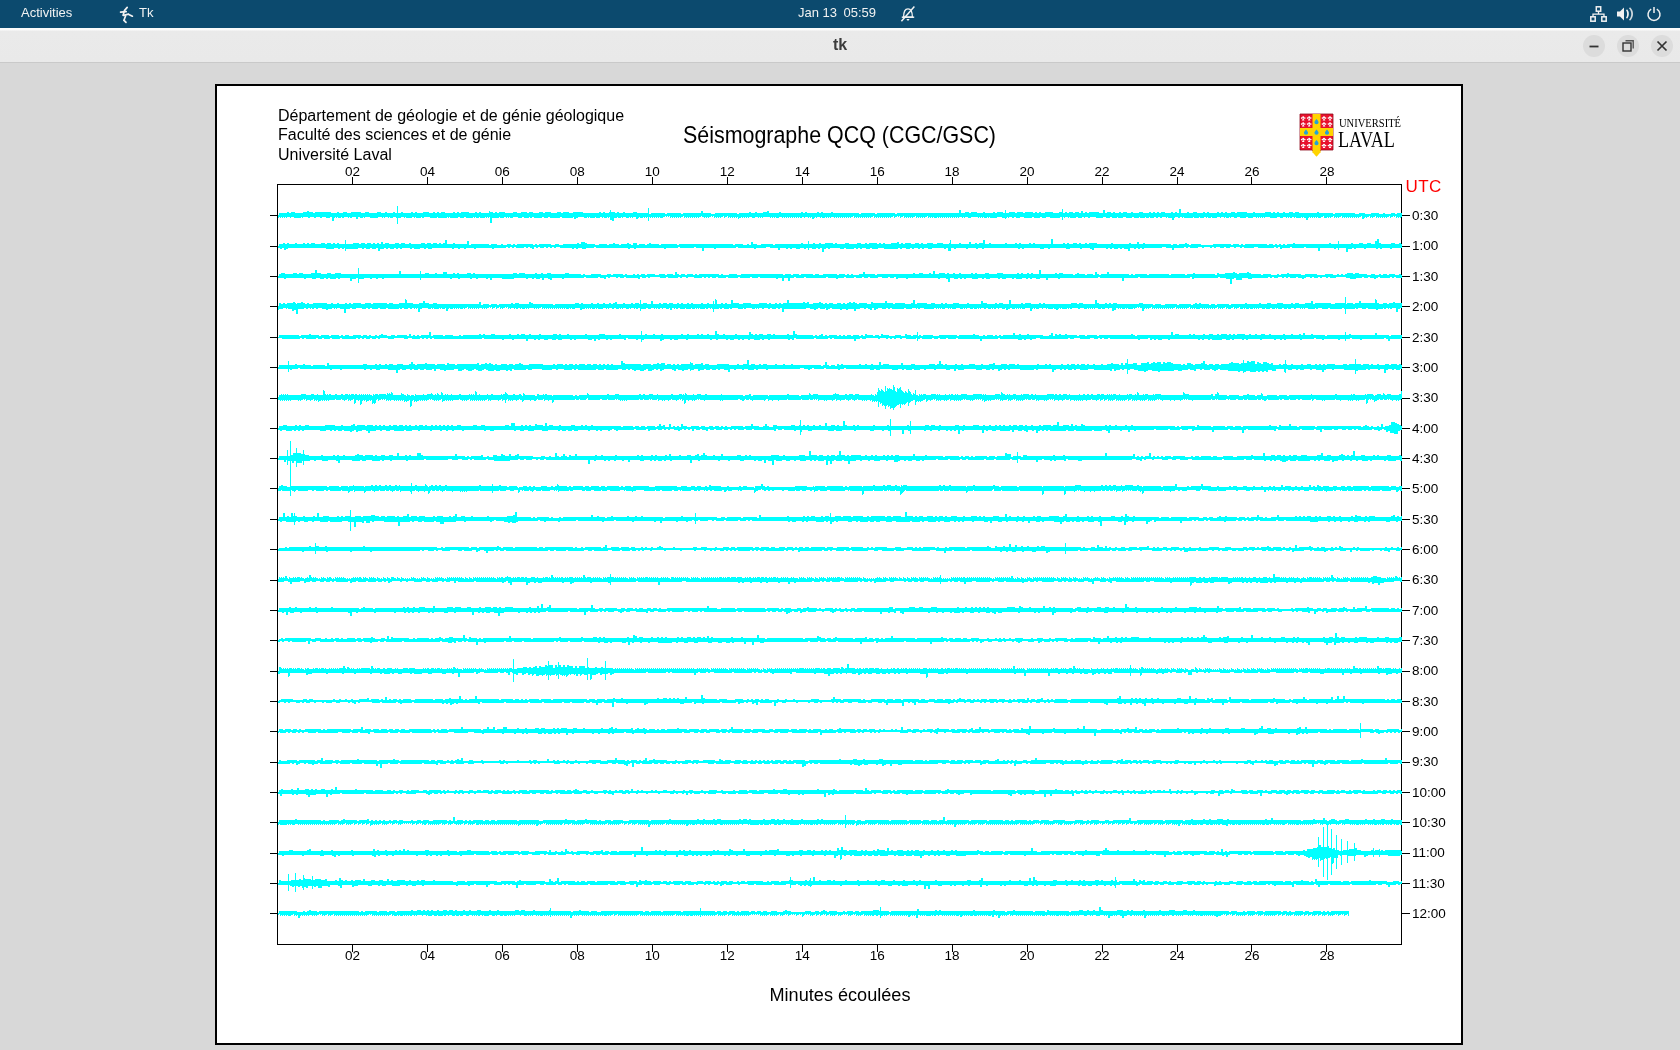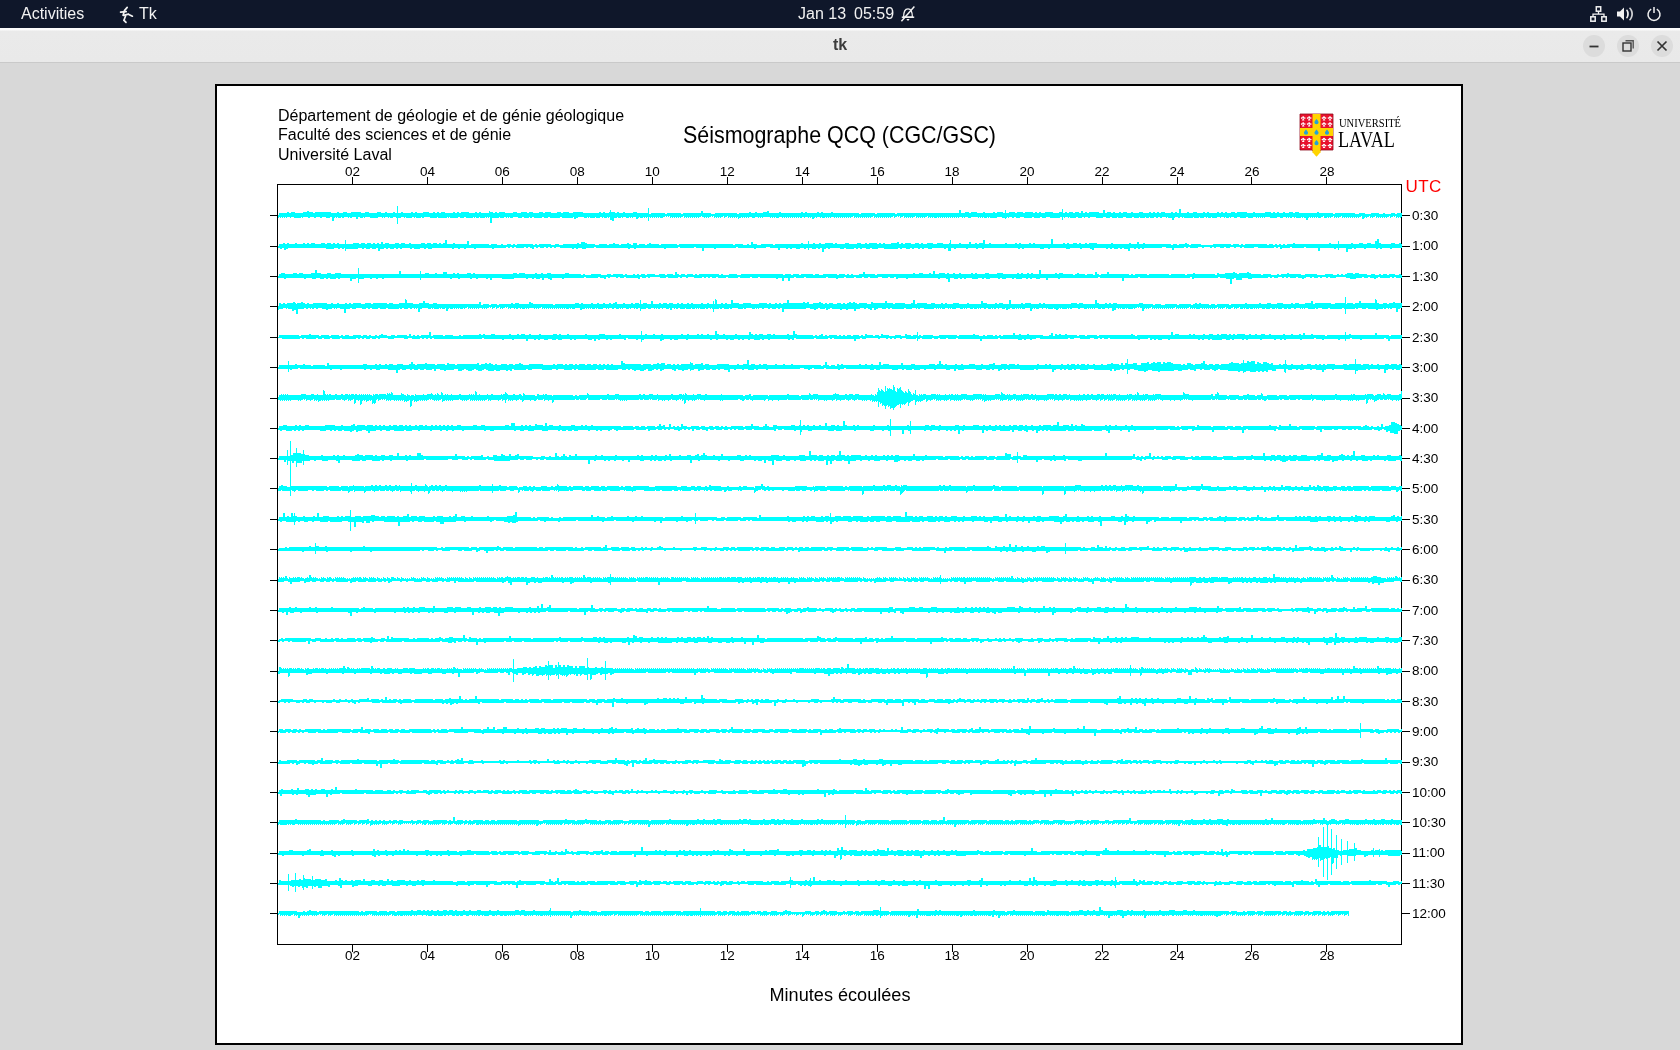--- a/index.html
+++ b/index.html
@@ -218,21 +218,21 @@
 <path d="M315 543.2V554.2M1065 543.2V554.2"></path>
 <path d="M610 573.6V584.6M940 574.6V583.6"></path>
 <path d="M513 658.6V681.6M548 660.6V679.6M558 661.6V678.6M587 657.6V679.6M605 660.6V679.6M1130 664.6V675.6"></path>
 <path d="M1360 723.3V738.3"></path>
 <path d="M845 815.4V828.4"></path>
 <path d="M1318 836.7V866.7M1323 826.7V876.7M1327 823.7V879.7M1331 828.7V874.7M1336 834.7V868.7M1341 838.7V864.7M1347 840.7V862.7M1354 842.7V860.7M1373 847.7V856.7M1379 848.7V856.7"></path>
 <path d="M288 874.1V891.1M295 873.1V892.1M303 875.1V890.1M312 876.1V889.1M790 877.1V888.1M810 878.1V887.1M1115 877.1V888.1"></path>
 <path d="M550 908.4V917.4M700 908.4V917.4M880 907.4V918.4"></path>
 </g>
 </svg>
-<div class="abs" style="left:0;top:0;width:1680px;height:36px;background:#0f172a;color:#f2f2f2;font-size:16px">
+<div class="abs" style="left:0;top:0;width:1680px;height:36px;background:#0c4a6e;color:#f2f2f2;font-size:13px">
 <span class="abs" style="left:21px;top:5px">Activities</span>
 <svg style="position:absolute;left:114px;top:4px" width="20" height="20" viewBox="0 0 20 20">
       <g stroke="#f2f2f2" stroke-width="1.7" stroke-linecap="round" fill="none">
         <path d="M13.2 3.4l-2.8 3.2"></path>
         <path d="M6.6 8.2l5.6-0.6"></path>
         <path d="M10 8l-0.8 3.2"></path>
         <path d="M9.4 11.4l5-1.2"></path>
         <path d="M14.8 10.4l3.6 1.8"></path>
         <path d="M11.6 11.8l-1.6 4.4"></path>
         <path d="M10 16.4l2 2"></path>

